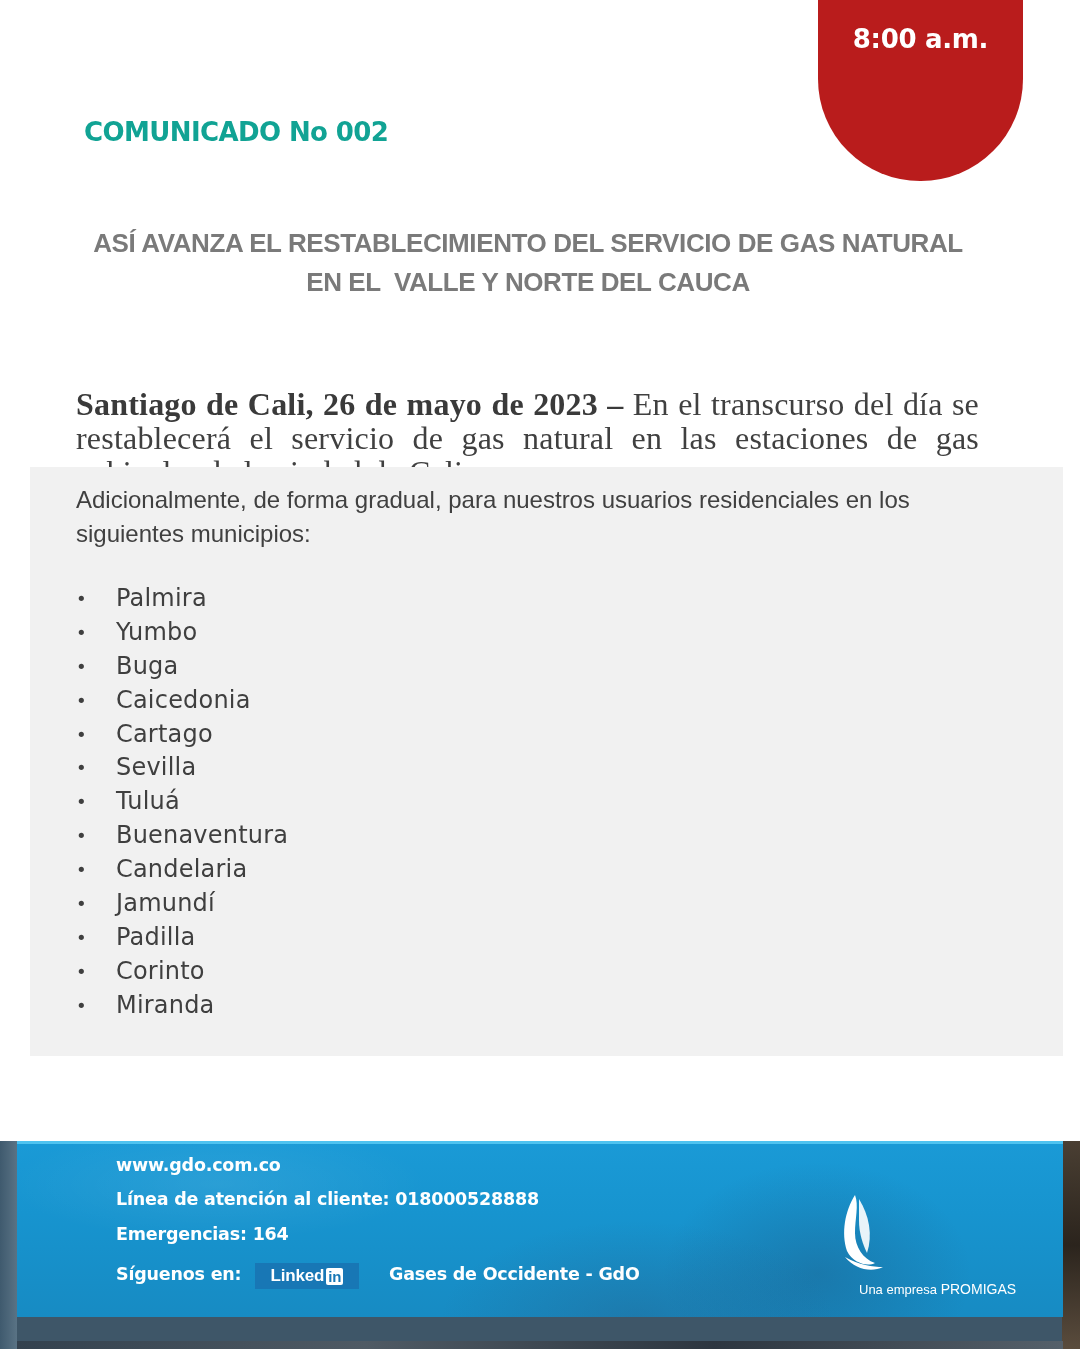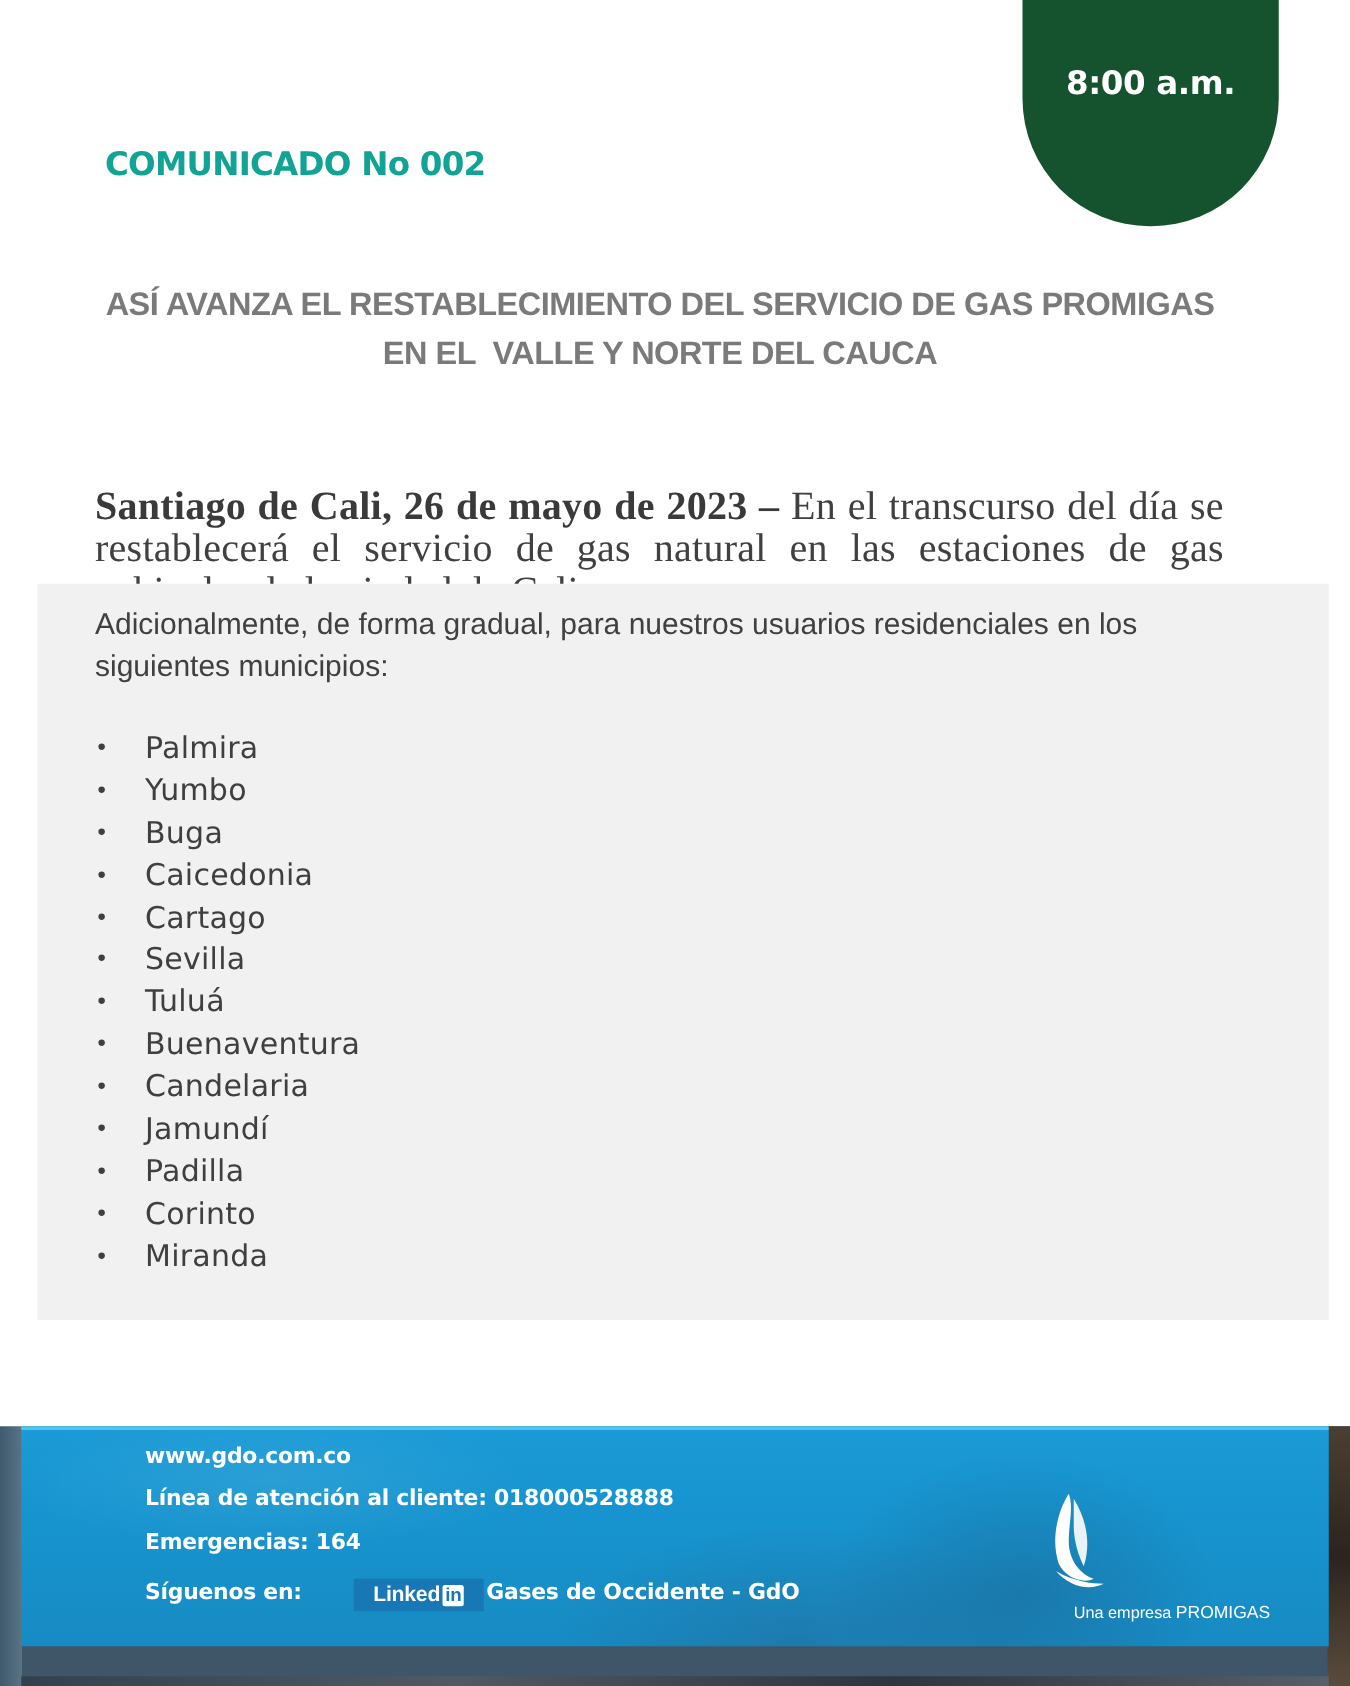--- a/index.html
+++ b/index.html
@@ -13,28 +13,28 @@
       position: relative;
       overflow: hidden;
       font-family: "Liberation Sans", "DejaVu Sans", sans-serif;
     }
     .time-badge {
       position: absolute;
       left: 818px;
       top: 0;
       width: 205px;
       height: 181px;
-      background: #14532d;
+      background: #b91c1c;
       border-radius: 0 0 102px 102px;
       color: #ffffff;
       font-weight: bold;
       font-size: 26px;
       text-align: center;
       box-sizing: border-box;
-      padding-top: 52px;
+      padding-top: 24px;
       font-family: "DejaVu Sans", sans-serif;
       letter-spacing: -0.3px;
     }
     .comunicado {
       position: absolute;
       left: 84px;
       top: 117px;
       color: #11a394;
       font-weight: bold;
       font-size: 26px;
@@ -164,21 +164,20 @@
       position: absolute;
       left: 238px;
       top: 119px;
       width: 104px;
       height: 26px;
       background: #1877b5;
       display: flex;
       align-items: center;
       justify-content: center;
       gap: 2px;
-      margin-left: 28px;
     }
     .linkedin .word {
       color: #ffffff;
       font-weight: bold;
       font-size: 17px;
       font-family: "Liberation Sans", sans-serif;
       letter-spacing: -0.2px;
     }
     .linkedin .in-box {
       background: #ffffff;
@@ -231,21 +230,21 @@
   </style>
 </head>
 <body>
 
 <div class="time-badge">
   <span>8:00 a.m.</span>
 </div>
 
 <div class="comunicado">COMUNICADO No 002</div>
 
-<div class="headline"><span>ASÍ AVANZA EL RESTABLECIMIENTO DEL SERVICIO DE GAS PROMIGAS</span>
+<div class="headline"><span>ASÍ AVANZA EL RESTABLECIMIENTO DEL SERVICIO DE GAS NATURAL</span>
 <span>EN EL  VALLE Y NORTE DEL CAUCA</span></div>
 
 <p class="lead" style="margin:0;"><b>Santiago de Cali, 26 de mayo de 2023 –</b><span> En el transcurso del día se restablecerá el servicio de gas natural en las estaciones de gas vehicular de la ciudad de Cali.</span></p>
 
 <div class="gray-box">
   <div class="intro">Adicionalmente, de forma gradual, para nuestros usuarios residenciales en los siguientes municipios:</div>
   <ul class="muni-list" id="muni-list">
       <li><span class="bullet">•</span><span>Palmira</span></li>
       <li><span class="bullet">•</span><span>Yumbo</span></li>
       <li><span class="bullet">•</span><span>Buga</span></li>

